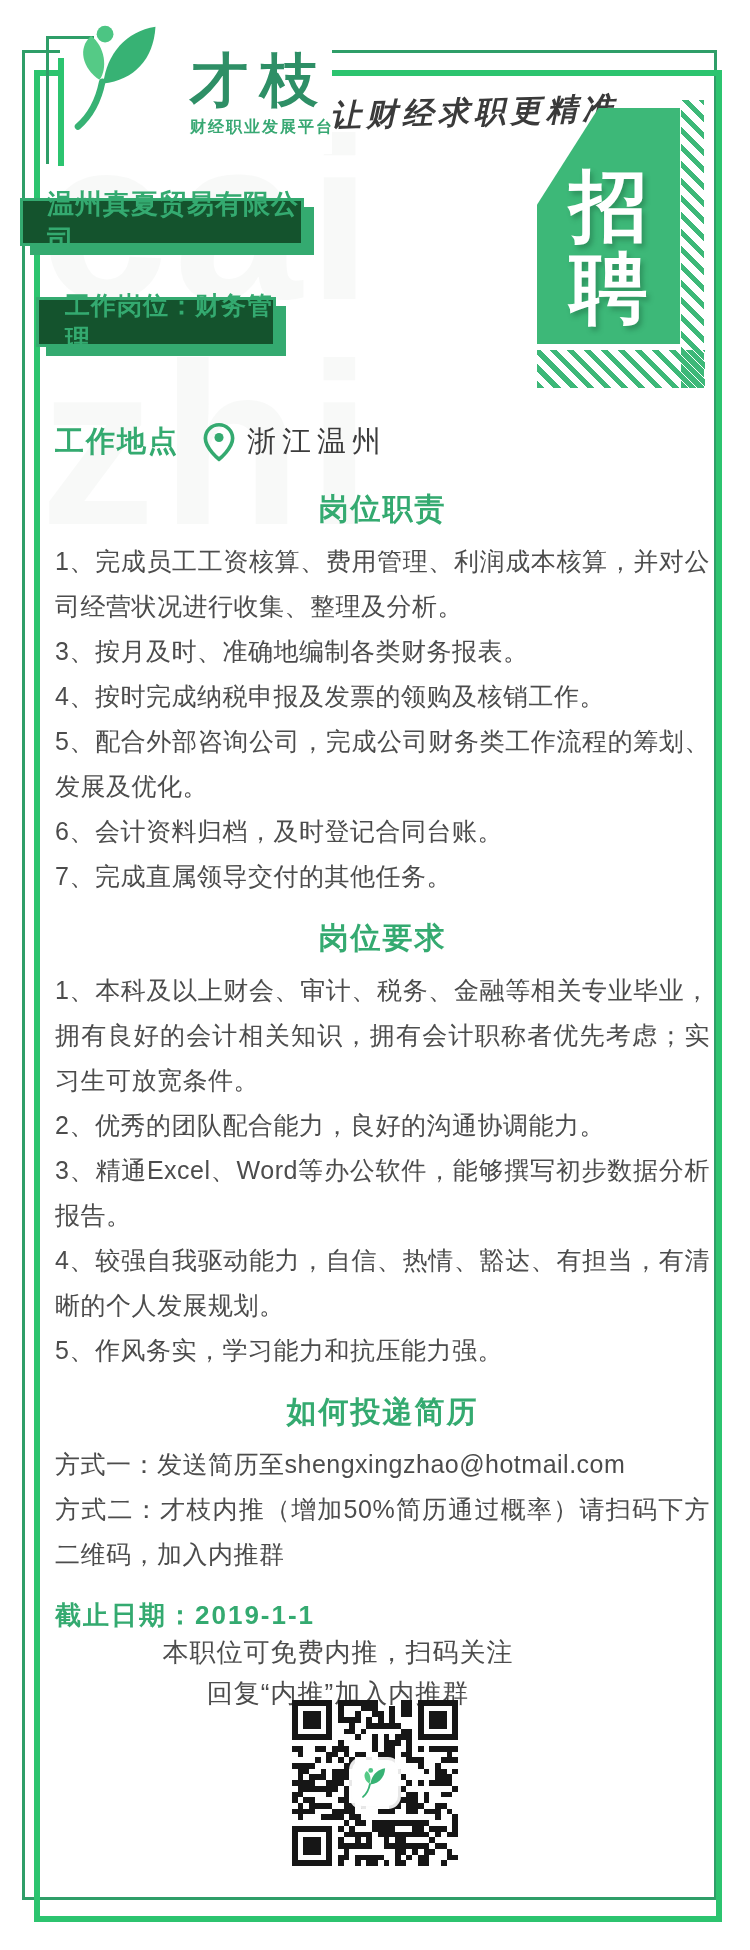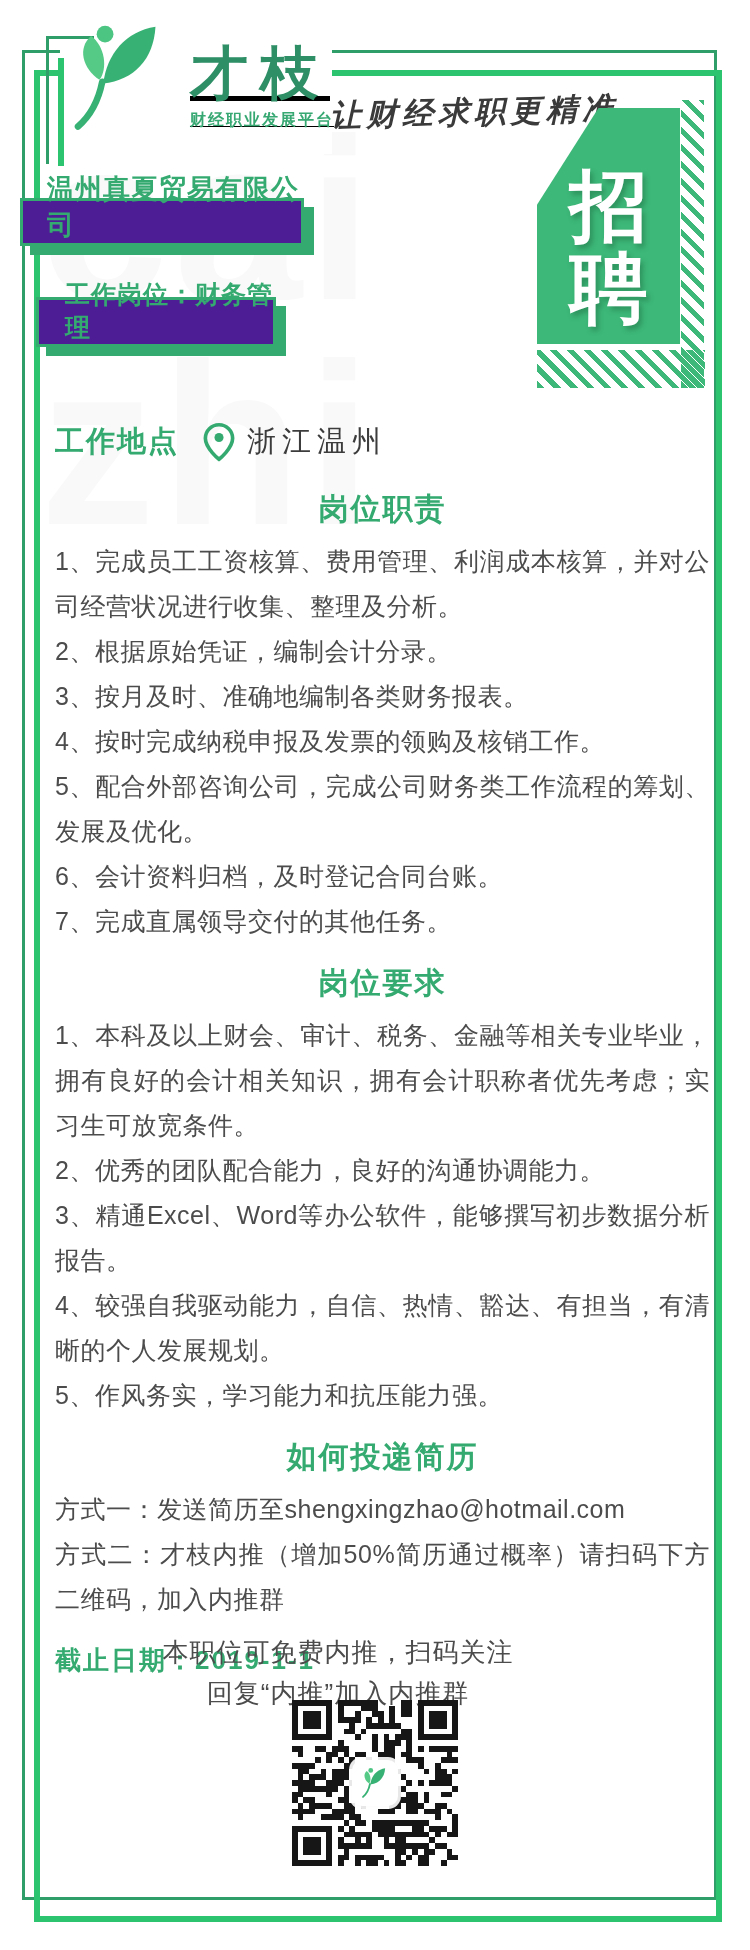--- a/index.html
+++ b/index.html
@@ -25,21 +25,21 @@
   .frame-thin{position:absolute;left:22px;top:50px;width:695px;height:1850px;
     border:3px solid #2f9e68;}
   .frame-thick{position:absolute;left:34px;top:70px;width:688px;height:1852px;
     border:6px solid var(--green-bright);}
   .frame-cover{position:absolute;left:60px;top:38px;width:272px;height:116px;background:#fff;}
   .bracket-thin{position:absolute;left:46px;top:36px;width:48px;height:128px;
     border-left:3px solid #2f9e68;border-top:3px solid #2f9e68;}
   .bracket-thick{position:absolute;left:58px;top:58px;width:6px;height:108px;background:var(--green-bright);}
 
   
-  .logo{position:absolute;left:64px;top:18px;display:flex;align-items:center;text-decoration:underline;}
+  .logo{position:absolute;left:64px;top:18px;display:flex;align-items:flex-end;}
   .logo svg{width:112px;height:120px;}
   .logo-text{margin-left:14px;padding-top:18px;}
   .logo-name{font-size:58px;font-weight:bold;color:var(--green-dark);letter-spacing:12px;line-height:1;}
   .logo-tagline{margin-top:8px;font-size:16px;font-weight:bold;color:#38a873;letter-spacing:2px;}
   .slogan{position:absolute;left:330px;top:90px;width:400px;
     font-family:"DejaVu Serif","Liberation Serif",serif;font-style:italic;font-weight:bold;
     font-size:31px;color:#3a3a3a;letter-spacing:5px;transform:rotate(-1.5deg);}
 
   
   .tag{position:absolute;left:537px;top:108px;width:143px;height:236px;background:var(--tag-green);
@@ -49,22 +49,22 @@
   .tag span{color:#fff;font-size:78px;font-weight:bold;line-height:1.06;
     text-shadow:3px 4px 5px rgba(20,80,50,.35);}
   .hatch-v{position:absolute;left:681px;top:100px;width:23px;height:288px;
     background:repeating-linear-gradient(45deg,var(--tag-green) 0 5px,transparent 5px 12px);}
   .hatch-h{position:absolute;left:537px;top:350px;width:168px;height:38px;
     background:repeating-linear-gradient(45deg,var(--tag-green) 0 5px,transparent 5px 12px);}
   .badge-no{position:absolute;left:430px;top:402px;width:260px;text-align:right;
     font-size:42px;font-weight:bold;color:var(--orange);letter-spacing:4px;}
 
   
-  .gbox{position:absolute;background:#4c1d95;border:3px solid var(--green);
-    display:flex;align-items:flex-end;box-shadow:10px 9px 0 var(--green);}
+  .gbox{position:absolute;background:#14532d;border:3px solid var(--green);
+    display:flex;align-items:center;box-shadow:10px 9px 0 var(--green);}
   .company-box{left:20px;top:198px;width:284px;height:48px;padding-left:24px;}
   .company-box span{font-size:27px;font-weight:bold;color:var(--green);letter-spacing:1px;}
   .job-box{left:36px;top:297px;width:240px;height:50px;padding-left:26px;}
   .job-box span{font-size:25px;font-weight:bold;color:var(--green);letter-spacing:1px;}
 
   
   .location{position:absolute;left:55px;top:422px;display:flex;align-items:center;}
   .location .loc-label{font-size:29px;font-weight:bold;color:var(--green);letter-spacing:2px;}
   .location svg{width:36px;height:40px;margin-left:22px;margin-right:10px;}
   .location .loc-value{font-size:29px;color:#3c3c3c;letter-spacing:6px;}
@@ -136,21 +136,20 @@
       <circle cx="18" cy="17" r="5" fill="#34aa70"></circle>
     </svg>
     <span class="loc-value">浙江温州</span>
   </div>
 
   <div class="content">
 
     <div class="sec">
       <div class="sec-title">岗位职责</div>
       <p>1、完成员工工资核算、费用管理、利润成本核算，并对公司经营状况进行收集、整理及分析。</p>
-      <p>2、根据原始凭证，编制会计分录。</p>
       <p>3、按月及时、准确地编制各类财务报表。</p>
       <p>4、按时完成纳税申报及发票的领购及核销工作。</p>
       <p>5、配合外部咨询公司，完成公司财务类工作流程的筹划、发展及优化。</p>
       <p>6、会计资料归档，及时登记合同台账。</p>
       <p>7、完成直属领导交付的其他任务。</p>
     </div>
 
     <div class="sec">
       <div class="sec-title">岗位要求</div>
       <p>1、本科及以上财会、审计、税务、金融等相关专业毕业，拥有良好的会计相关知识，拥有会计职称者优先考虑；实习生可放宽条件。</p>

